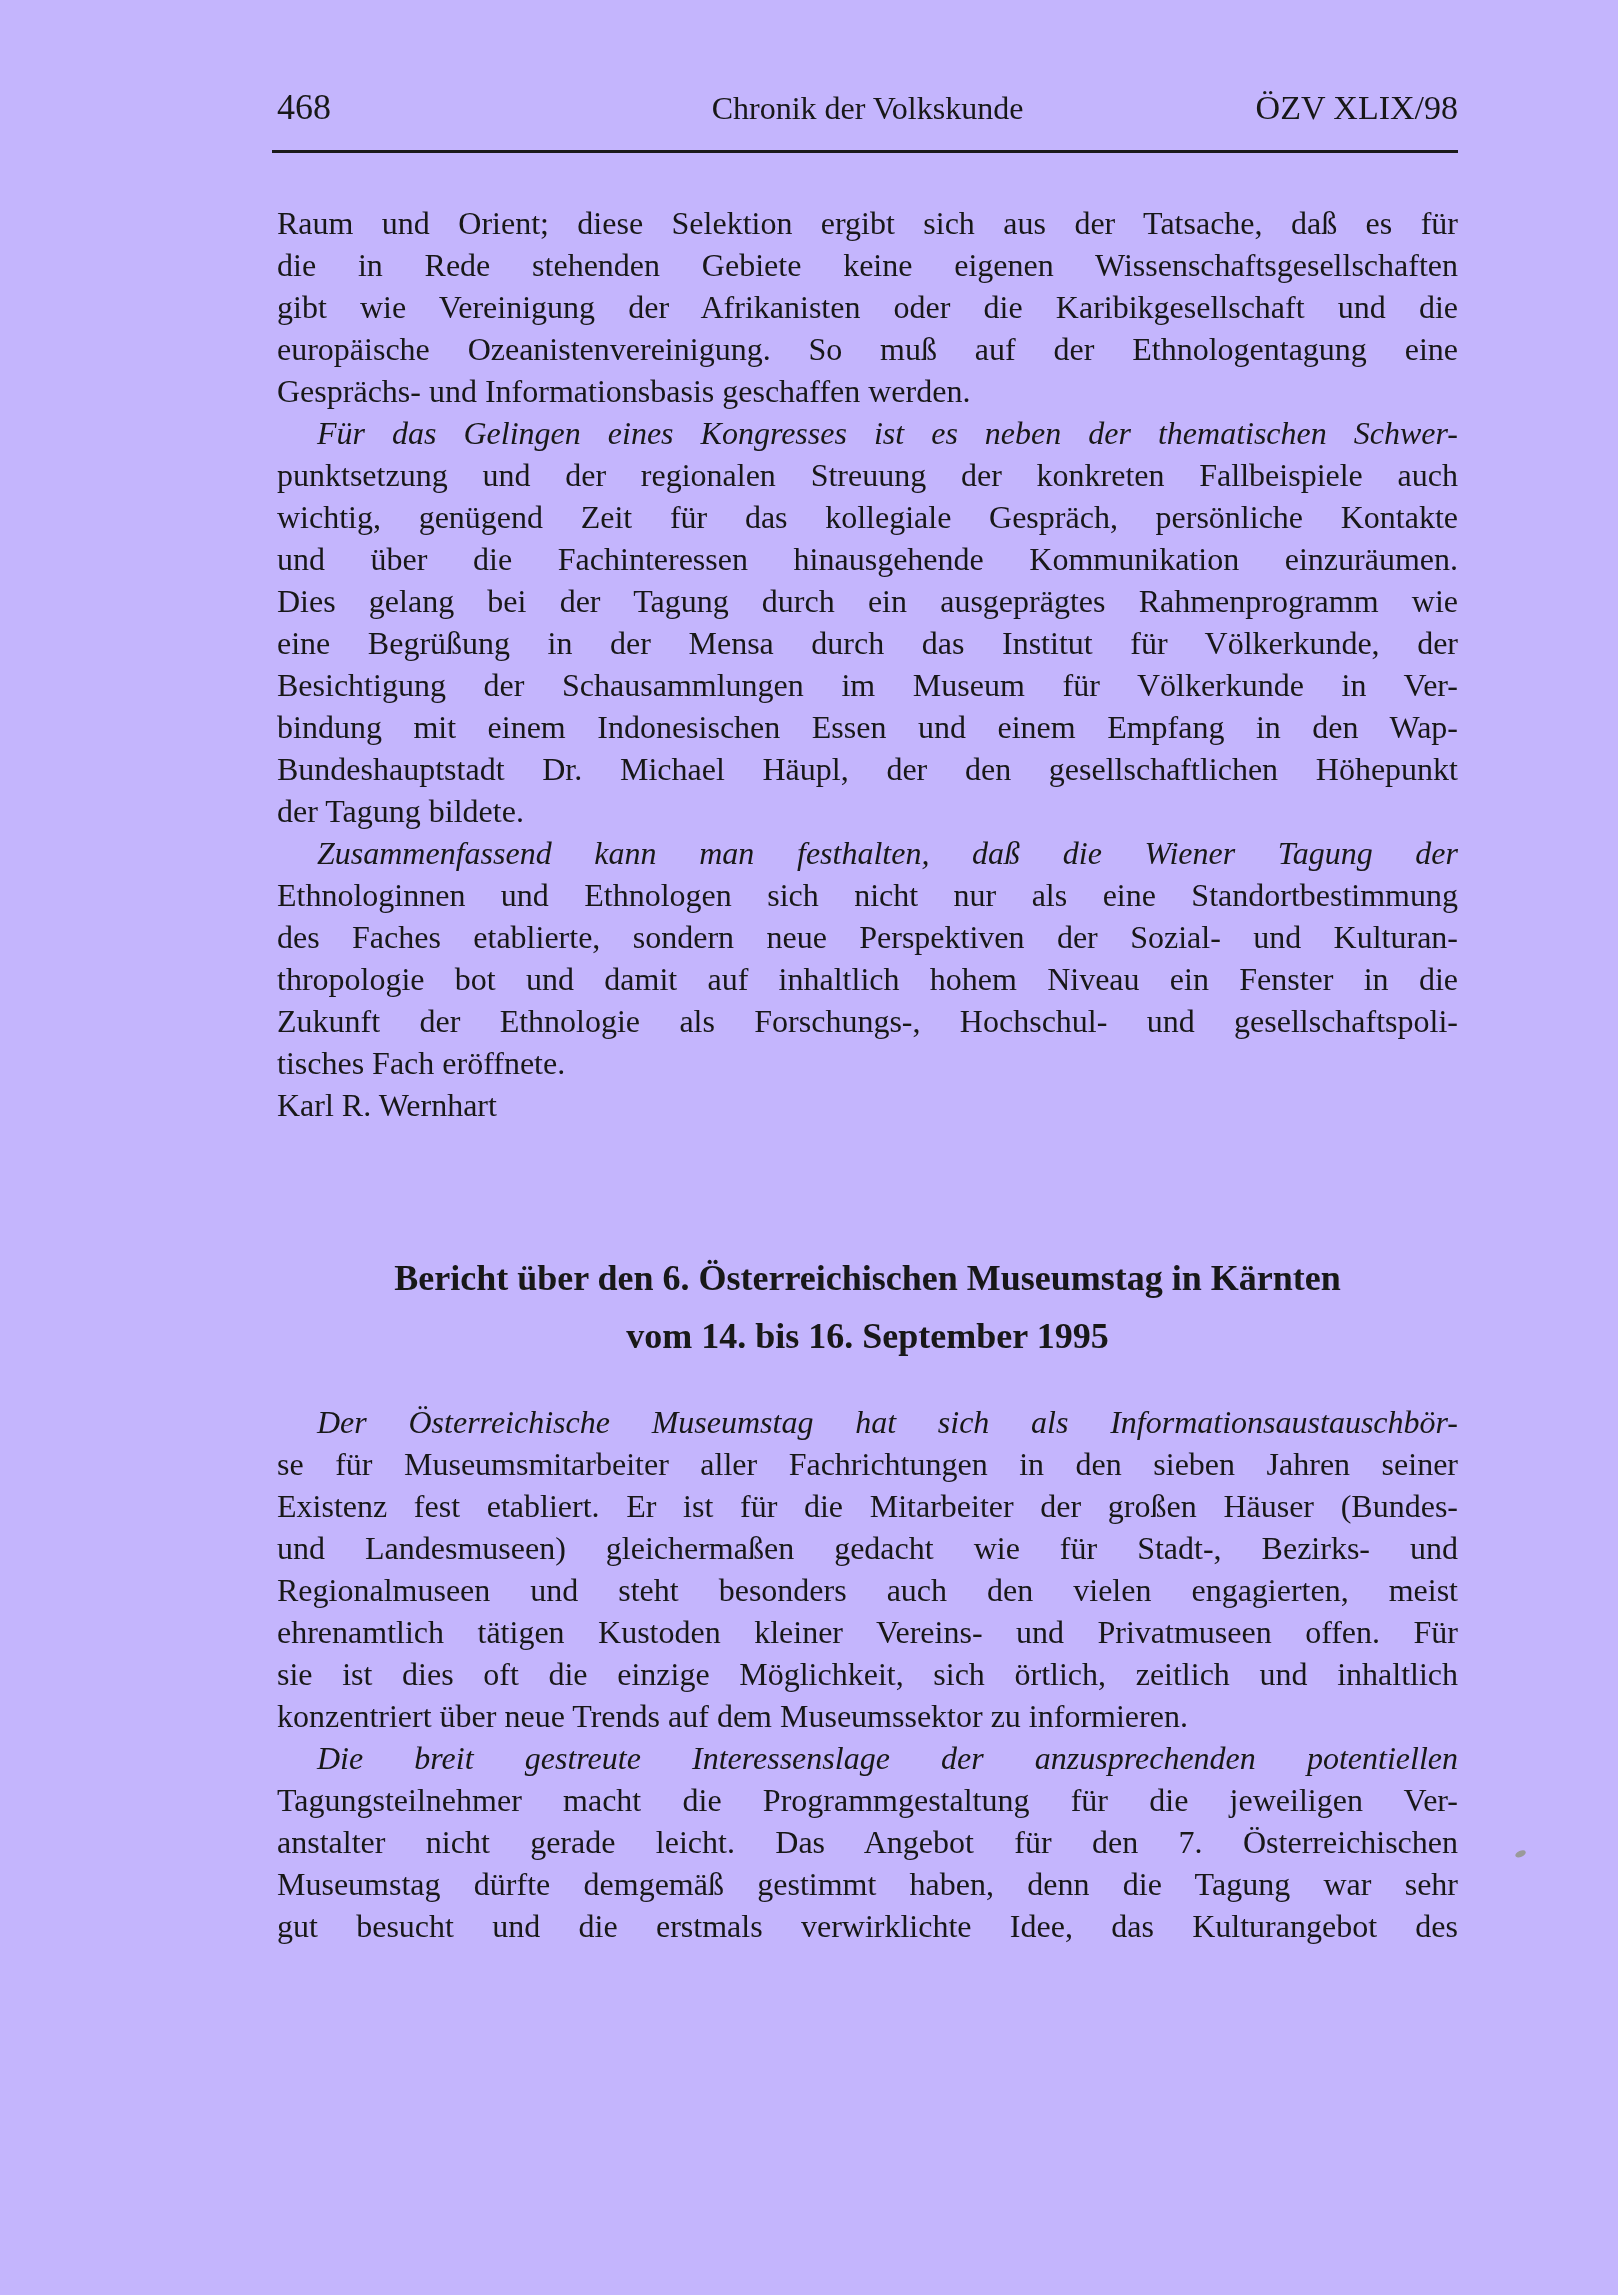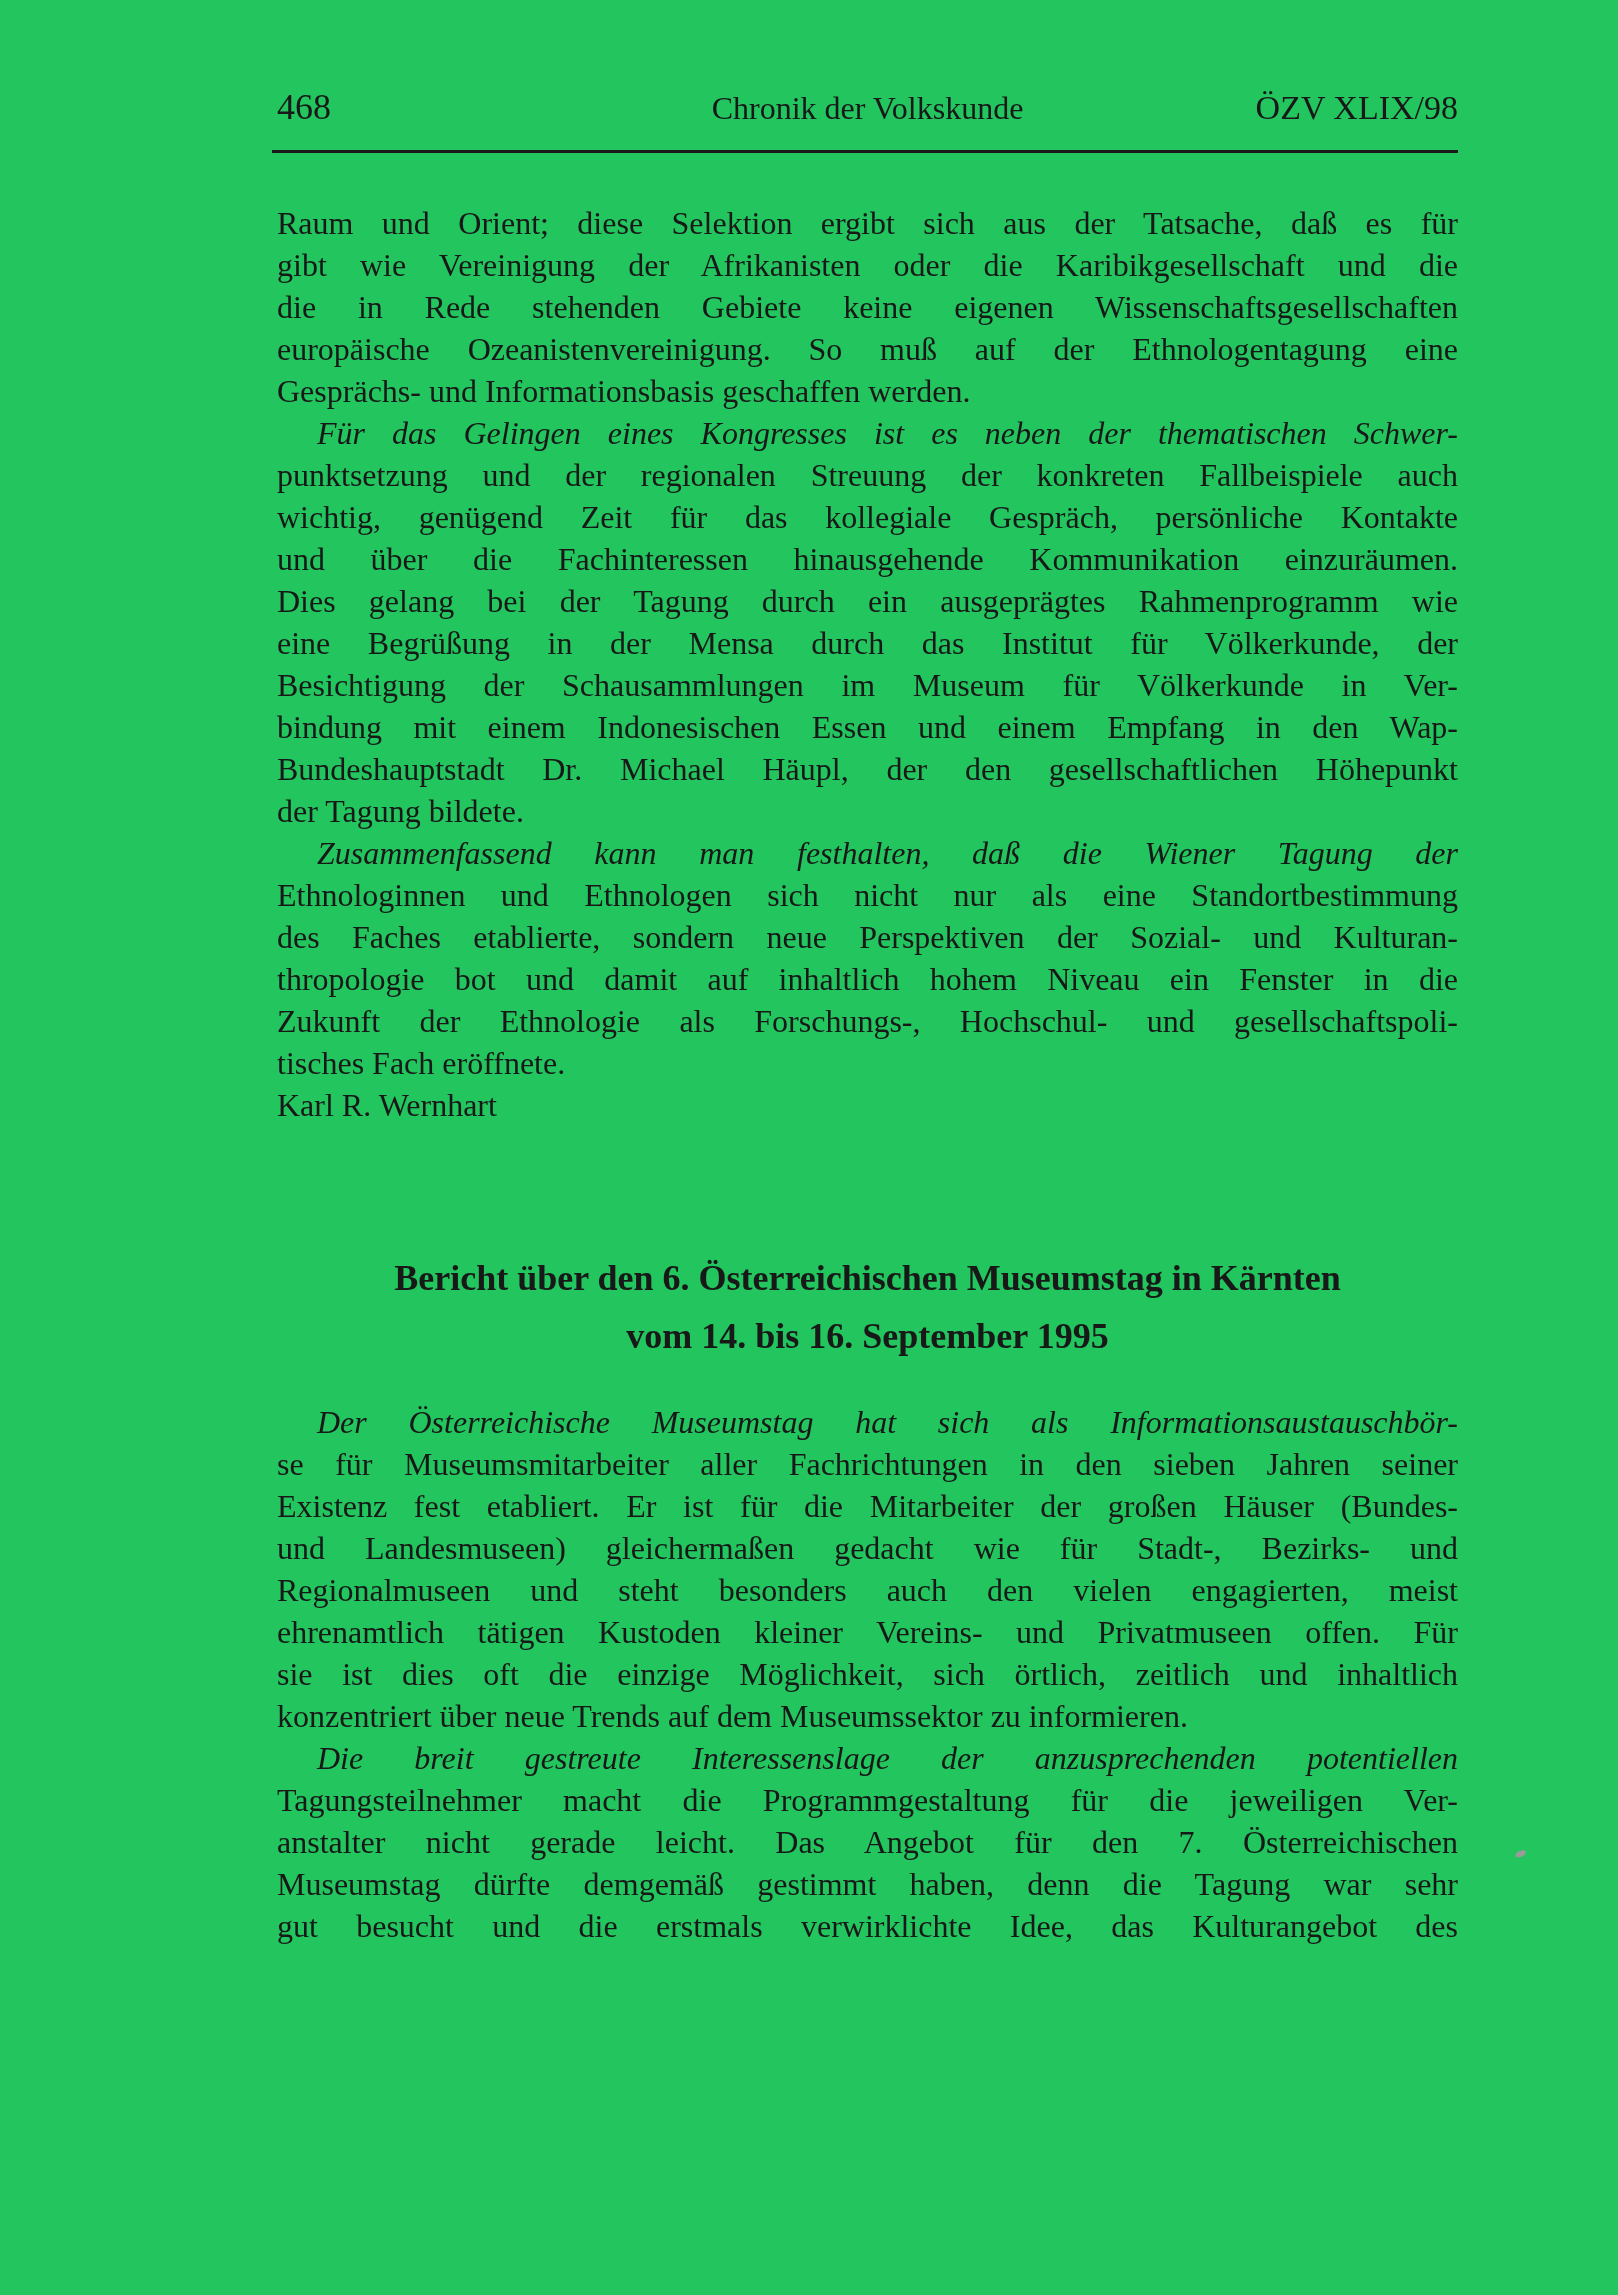--- a/index.html
+++ b/index.html
@@ -1,20 +1,20 @@
 <!DOCTYPE html>
 <html lang="de" style="font-size:13px"><head>
 <meta charset="utf-8">
 <style>
   html, body { margin: 0; padding: 0; background: #e8e8e8; }
   .page {
     position: relative;
     width: 1618px;
     height: 2295px;
-    background: #22c55e;
+    background: #c4b5fd;
     color: #181818;
     font-family: "Liberation Serif", "DejaVu Serif", serif;
     overflow: hidden;
   }
   .header {
     position: absolute;
     left: 277px;
     top: 86px;
     width: 1181px;
     display: grid;
@@ -73,22 +73,22 @@
     <span class="running-title">Chronik der Volkskunde</span>
     <span class="journal-ref">ÖZV XLIX/98</span>
   </div>
 
   <div class="rule"></div>
 
   <div class="content">
 
     <div>
       <div class="line">Raum und Orient; diese Selektion ergibt sich aus der Tatsache, daß es für</div>
+      <div class="line">die in Rede stehenden Gebiete keine eigenen Wissenschaftsgesellschaften</div>
       <div class="line">gibt wie Vereinigung der Afrikanisten oder die Karibikgesellschaft und die</div>
-      <div class="line">die in Rede stehenden Gebiete keine eigenen Wissenschaftsgesellschaften</div>
       <div class="line">europäische Ozeanistenvereinigung. So muß auf der Ethnologentagung eine</div>
       <div class="line last">Gesprächs- und Informationsbasis geschaffen werden.</div>
     </div>
 
     <div>
       <div class="line indent">Für das Gelingen eines Kongresses ist es neben der thematischen Schwer-</div>
       <div class="line">punktsetzung und der regionalen Streuung der konkreten Fallbeispiele auch</div>
       <div class="line">wichtig, genügend Zeit für das kollegiale Gespräch, persönliche Kontakte</div>
       <div class="line">und über die Fachinteressen hinausgehende Kommunikation einzuräumen.</div>
       <div class="line">Dies gelang bei der Tagung durch ein ausgeprägtes Rahmenprogramm wie</div>

